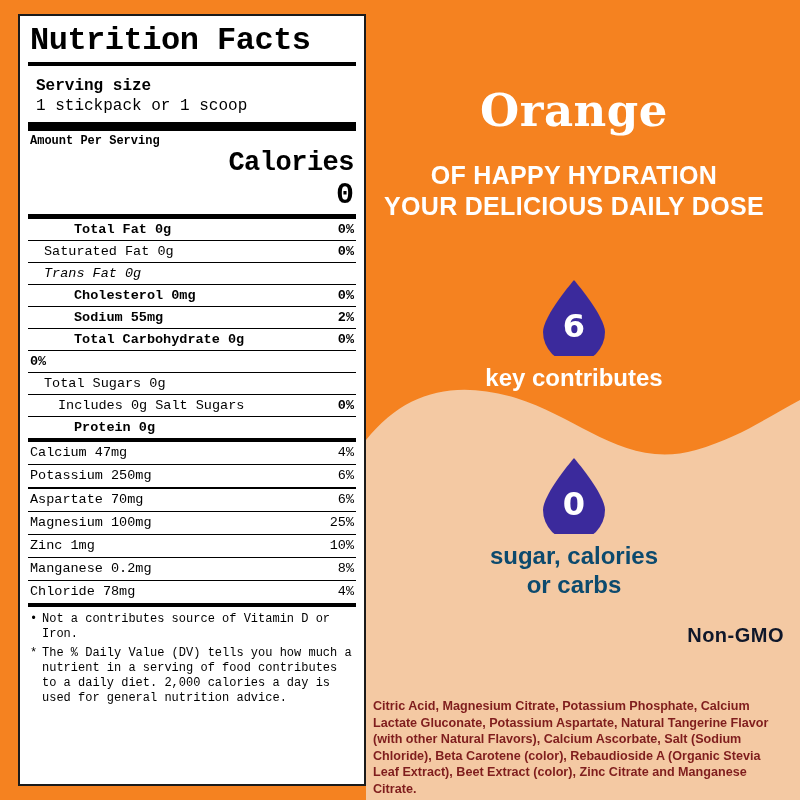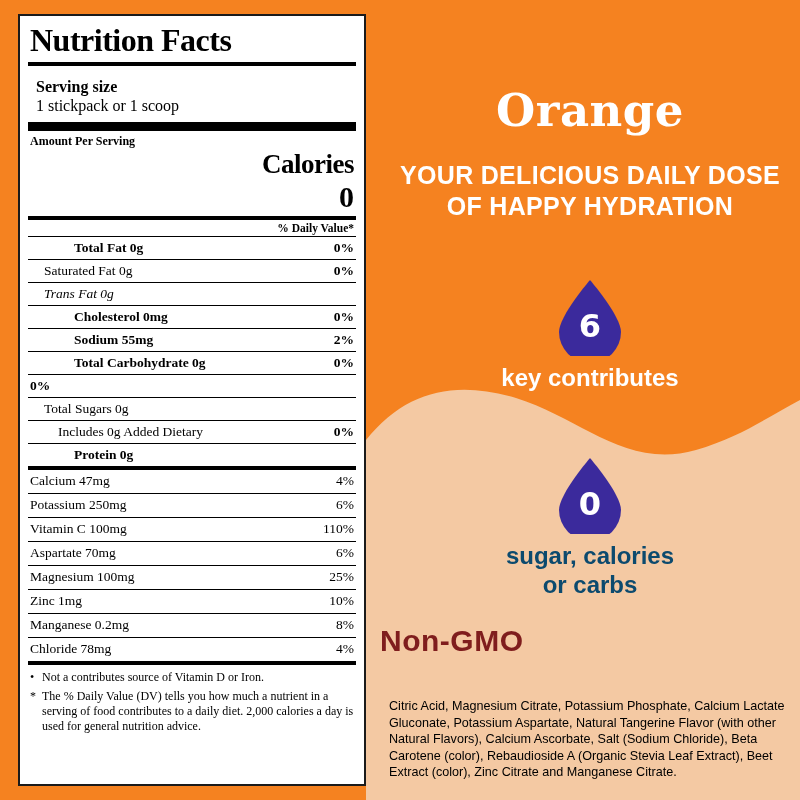--- a/index.html
+++ b/index.html
@@ -25,21 +25,21 @@
   
   .nf-outer {
     position: absolute;
     left: 18px; top: 14px;
     width: 348px; height: 772px;
     background: #ffffff;
     border: 2px solid #1b1b1b;
     padding: 6px 8px 4px 8px;
   }
   .nf {
-    font-family: Liberation Serif, serif;
+    font-family: Liberation Mono, monospace;
     color: #000;
     width: 100%;
   }
   .nf-title {
     font-size: 32px;
     font-weight: bold;
     letter-spacing: -0.5px;
     line-height: 1.05;
     padding: 2px 0 4px 2px;
   }
@@ -77,21 +77,21 @@
     font-size: 13.5px; padding: 3.5px 2px 3.5px 2px;
   }
   .vit-row .right { text-align: right; min-width: 44px; }
   .footnotes { padding: 5px 2px 0 2px; font-size: 12px; line-height: 1.25; }
   .fn { display: flex; gap: 4px; padding-bottom: 4px; }
   .fn .bullet { width: 8px; flex: none; }
   .fn .txt { flex: 1; }
   
   .right-col {
     position: absolute;
-    left: 380px; top: 0; width: 420px; height: 800px;
+    left: 364px; top: 0; width: 420px; height: 800px;
   }
   .flavor {
     position: absolute; top: 84px; left: 0; width: 420px;
     text-align: center;
     font-family: "DejaVu Serif", serif;
     font-weight: bold;
     font-size: 45px;
     color: #ffffff;
     letter-spacing: 0.5px;
   }
@@ -122,29 +122,29 @@
   }
   .drop-cap-white {
     margin-top: 8px; color: #fff; font-size: 24px; font-weight: bold;
   }
   .drop-cap-purple {
     margin-top: 8px; color: #0c4a6e; font-size: 24px; font-weight: bold;
     line-height: 1.2;
   }
   .nongmo {
     position: absolute; left: 0; width: 420px; top: 624px;
-    text-align: left; color: #7f1d1d;
-    font-size: 30px; font-weight: bold; letter-spacing: 0.5px;
+    text-align: right; color: #0f172a;
+    font-size: 20px; font-weight: bold; letter-spacing: 0.5px;
   }
   .ingredients {
     position: absolute; left: 9px; top: 698px; width: 404px;
-    color: #000000;
+    color: #7f1d1d;
     font-size: 12.6px;
     line-height: 1.32;
-    font-weight: normal;
+    font-weight: bold;
   }
 </style>
 </head>
 <body>
 
 <div class="page">
 
   <div class="wave"></div>
 
   <div class="nf-outer">
@@ -160,21 +160,20 @@
 
       <div class="cal-block">
         <div class="amount-per">Amount Per Serving</div>
         <div class="cal-row">
           <div class="cal-word">Calories</div>
           <div class="cal-num">0</div>
         </div>
       </div>
       <div class="rule-med"></div>
 
-      <div class="dv-head">% Daily Value*</div>
       <div class="rule-thin"></div>
 
       <div class="row b">
         <span class="left">Total Fat 0g</span>
         <span class="right">0%</span>
       </div>
       <div class="rule-thin"></div>
 
       <div class="row">
         <span class="left indent1">Saturated Fat 0g</span>
@@ -211,45 +210,41 @@
       </div>
       <div class="rule-thin"></div>
 
       <div class="row">
         <span class="left indent1">Total Sugars 0g</span>
         <span class="right"></span>
       </div>
       <div class="rule-thin"></div>
 
       <div class="row">
-        <span class="left indent2">Includes 0g Added Dietary</span>
+        <span class="left indent2">Includes 0g Salt Sugars</span>
         <span class="right">0%</span>
       </div>
       <div class="rule-thin"></div>
 
       <div class="row b">
         <span class="left">Protein 0g</span>
         <span class="right"></span>
       </div>
       <div class="rule-med"></div>
 
       <div class="vit-row">
         <span class="left">Calcium 47mg</span>
         <span class="right">4%</span>
       </div>
       <div class="rule-thin"></div>
       <div class="vit-row">
         <span class="left">Potassium 250mg</span>
         <span class="right">6%</span>
       </div>
       <div class="rule-thin"></div>
-      <div class="vit-row">
-        <span class="left">Vitamin C 100mg</span>
-        <span class="right">110%</span>
-      </div>
       <div class="rule-thin"></div>
       <div class="vit-row">
         <span class="left">Aspartate 70mg</span>
         <span class="right">6%</span>
       </div>
       <div class="rule-thin"></div>
       <div class="vit-row">
         <span class="left">Magnesium 100mg</span>
         <span class="right">25%</span>
       </div>
@@ -281,22 +276,22 @@
         </div>
       </div>
     </div>
   </div>
 
   <div class="right-col">
 
     <div class="flavor">Orange</div>
 
     <div class="tagline">
+      <div>OF HAPPY HYDRATION</div>
       <div>YOUR DELICIOUS DAILY DOSE</div>
-      <div>OF HAPPY HYDRATION</div>
     </div>
 
     <div class="drop-wrap" style="top:280px;">
       <div class="drop">
         <div class="shape"></div>
         <div class="num">6</div>
       </div>
       <div class="drop-cap-white">key contributes</div>
     </div>
 

